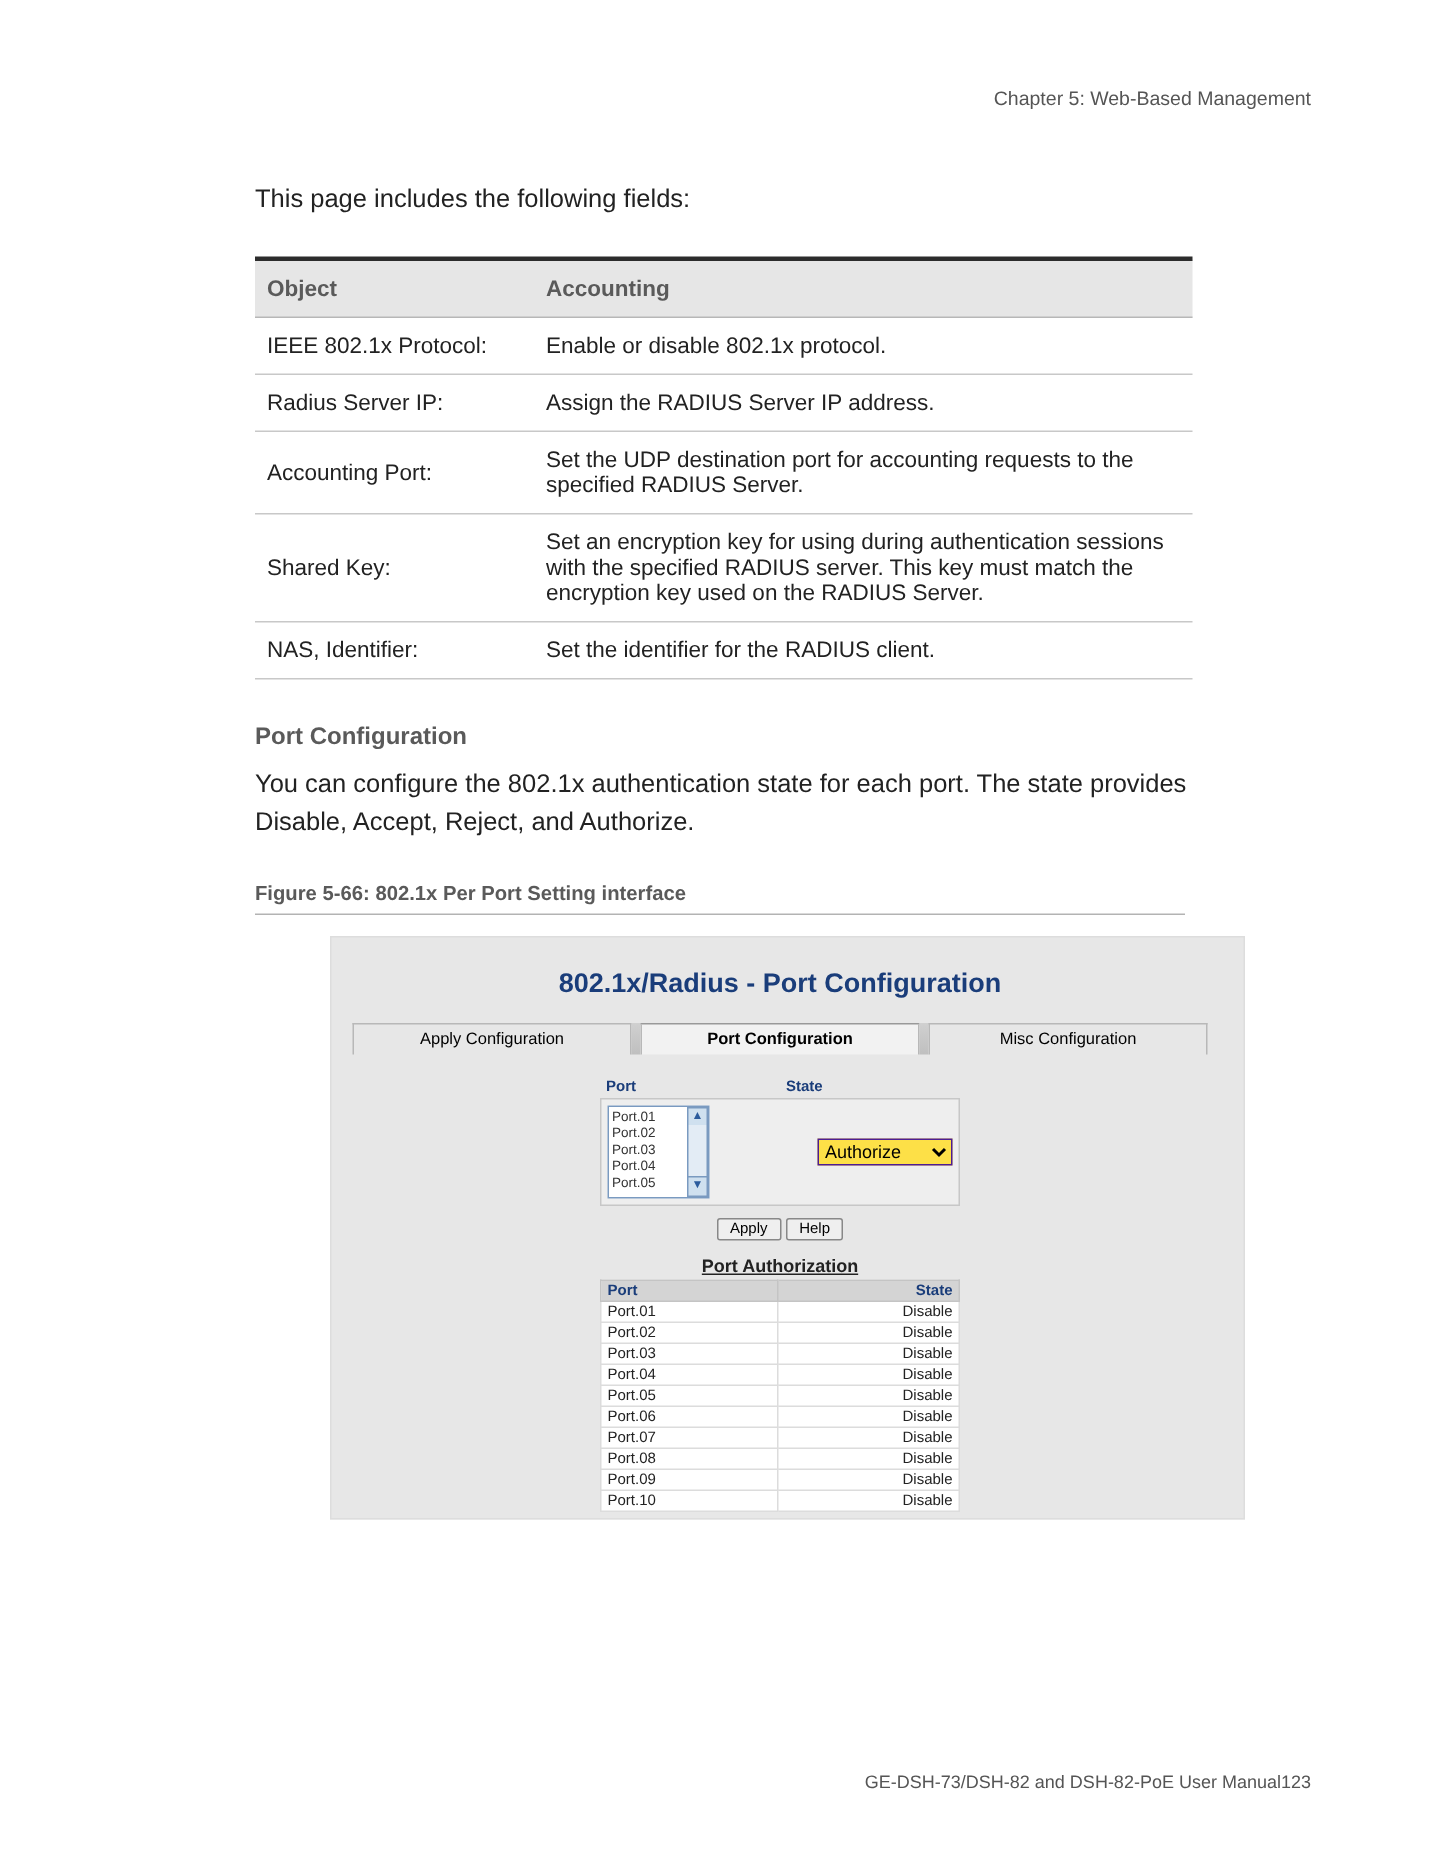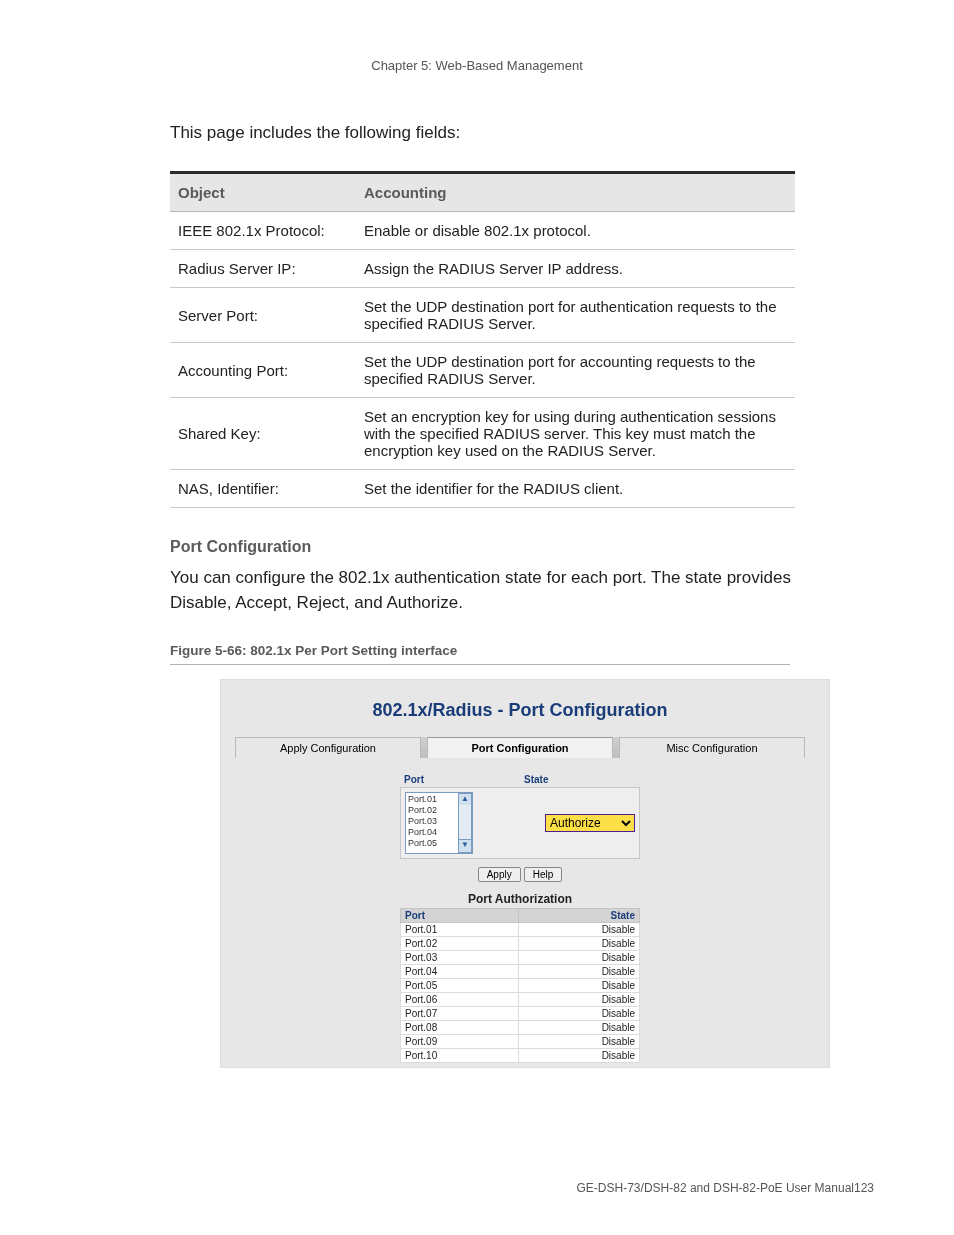--- a/index.html
+++ b/index.html
@@ -9,21 +9,21 @@
     background:#fff;
   }
   .page{
     width:954px;
     min-height:1235px;
     box-sizing:border-box;
     padding:58px 80px 40px 80px;
     position:relative;
   }
   .header{
-    text-align:center;
+    text-align:right;
     font-size:13px;
     color:#555;
     margin-bottom:50px;
   }
   .intro{
     font-size:17px;
     color:#222;
     margin:0 0 28px 90px;
   }
   table.fields{
@@ -161,20 +161,21 @@
     font-size:10px;
     padding:1px 8px;
     background:#efefef;
     border:1px solid #888;
     border-radius:2px;
     cursor:pointer;
   }
   .auth-title{
     text-align:center;font-weight:bold;font-size:12px;color:#222;
     margin-bottom:2px;
+    text-decoration:underline;
   }
   table.auth{
     width:240px;margin:0 auto;border-collapse:collapse;font-size:10px;
     background:#fff;
   }
   table.auth th{
     background:#d4d4d4;font-weight:bold;color:#1a3d7a;
     border:1px solid #c4c4c4;padding:1px 4px;text-align:left;
   }
   table.auth th:last-child, table.auth td:last-child{text-align:right;}
@@ -204,24 +205,20 @@
       </tr>
     </thead>
     <tbody>
       <tr>
           <td>IEEE 802.1x Protocol:</td>
           <td>Enable or disable 802.1x protocol.</td>
         </tr>
       <tr>
           <td>Radius Server IP:</td>
           <td>Assign the RADIUS Server IP address.</td>
-        </tr>
-      <tr>
-          <td>Server Port:</td>
-          <td>Set the UDP destination port for authentication requests to the specified RADIUS Server.</td>
         </tr>
       <tr>
           <td>Accounting Port:</td>
           <td>Set the UDP destination port for accounting requests to the specified RADIUS Server.</td>
         </tr>
       <tr>
           <td>Shared Key:</td>
           <td>Set an encryption key for using during authentication sessions with the specified RADIUS server. This key must match the encryption key used on the RADIUS Server.</td>
         </tr>
       <tr>

